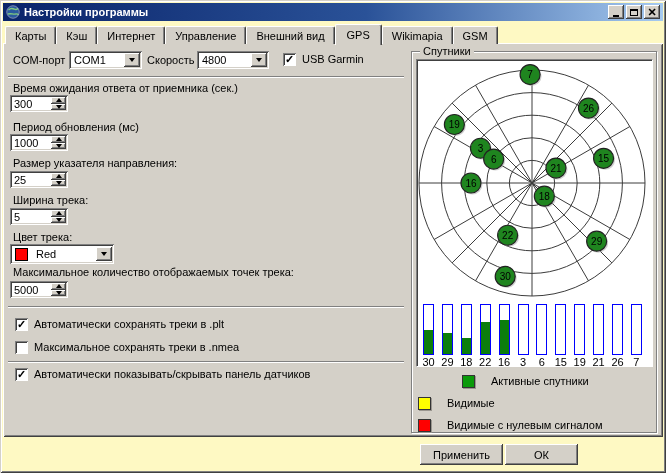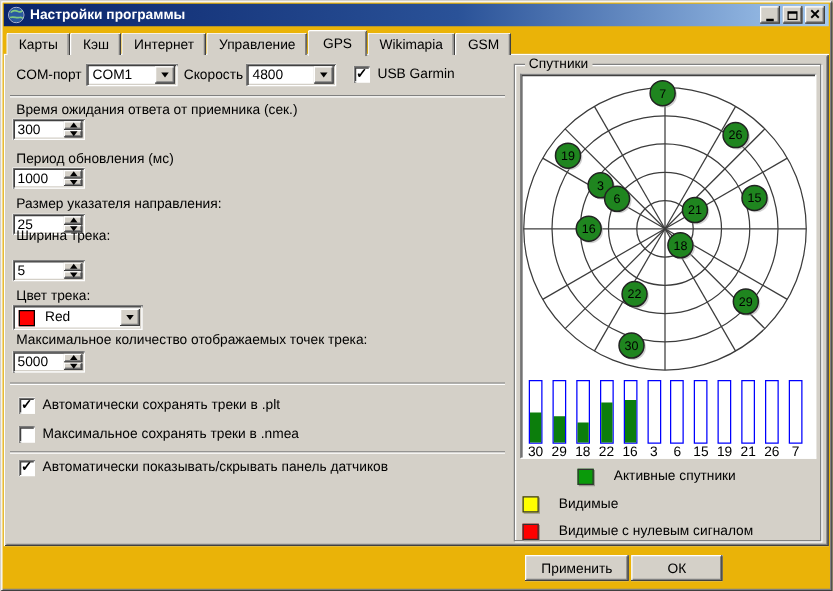--- a/index.html
+++ b/index.html
@@ -1,19 +1,19 @@
 <!DOCTYPE html>
 <html><head>
 <meta charset="utf-8">
 <style>
   html,body { margin:0; padding:0; background:#808080; }
   * { box-sizing:border-box; }
   .window {
     position:relative; width:666px; height:473px;
-    background:#eab308;
+    background:#fef9c3;
     font-family:"Liberation Sans", sans-serif; font-size:11px; color:#000;
     box-shadow: inset 1px 1px 0 #d4d0c8, inset -1px -1px 0 #404040,
                 inset 2px 2px 0 #ffffff, inset -2px -2px 0 #808080;
     overflow:hidden;
   }
   .titlebar {
     position:absolute; left:3px; top:3px; width:660px; height:18px;
     background:linear-gradient(90deg,#0a246a 0%,#2a5298 55%,#a6caf0 100%);
     display:flex; align-items:center; padding:0 3px; color:#fff;
   }
@@ -124,20 +124,23 @@
       </div>
       <div class="tab">
         <span>Кэш</span>
       </div>
       <div class="tab">
         <span>Интернет</span>
       </div>
       <div class="tab">
         <span>Управление</span>
       </div>
+      <div class="tab">
+        <span>Внешний вид</span>
+      </div>
       <div class="tab active">
         <span>GPS</span>
       </div>
       <div class="tab">
         <span>Wikimapia</span>
       </div>
       <div class="tab">
         <span>GSM</span>
       </div>
     </div>
@@ -197,21 +200,21 @@
           <span class="sval">25</span>
           <span class="sbtns">
             <div class="btn3d">
               <span class="tri-up"></span>
             </div>
             <div class="btn3d">
               <span class="tri-down"></span>
             </div>
           </span>
         </div>
-        <div class="flabel" style="top: 140px;">Ширина трека:</div>
+        <div class="flabel" style="top: 151px;">Ширина трека:</div>
         <div class="spin sunken" style="left: 7px; top: 165px;">
           <span class="sval">5</span>
           <span class="sbtns">
             <div class="btn3d">
               <span class="tri-up"></span>
             </div>
             <div class="btn3d">
               <span class="tri-down"></span>
             </div>
           </span>

